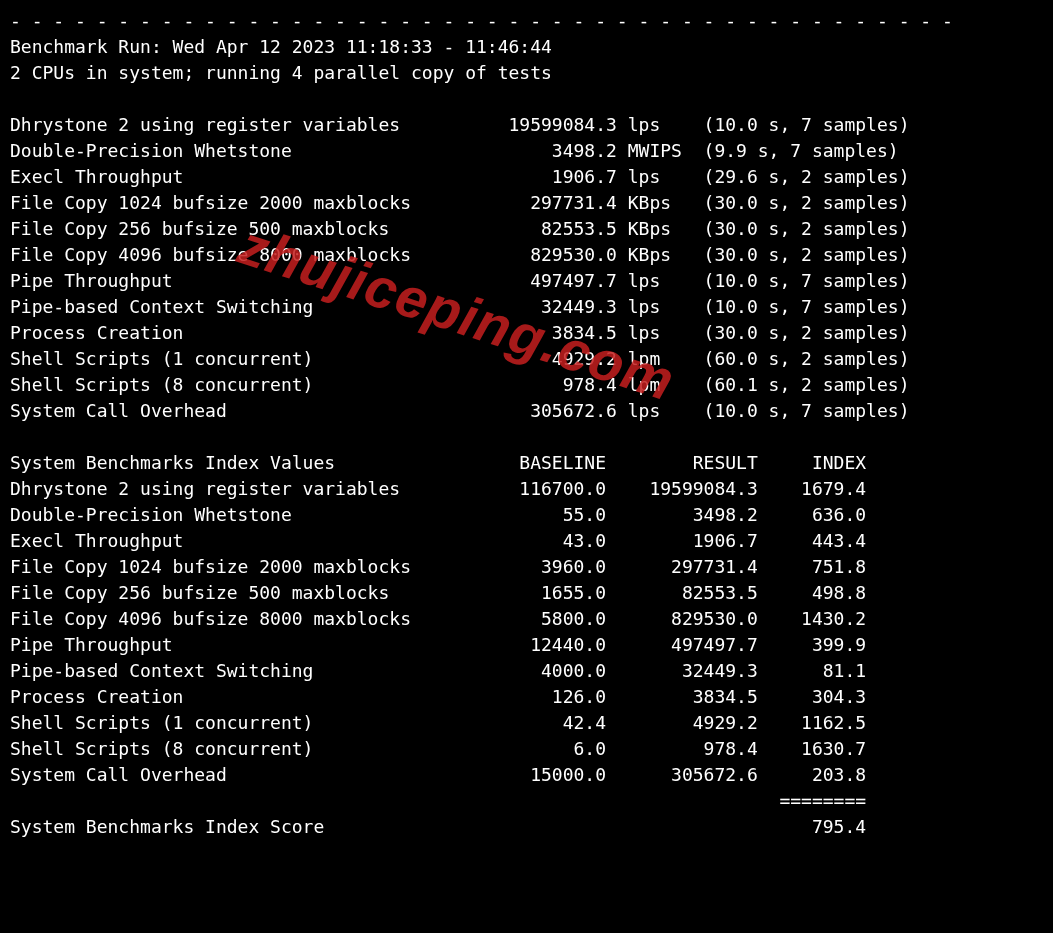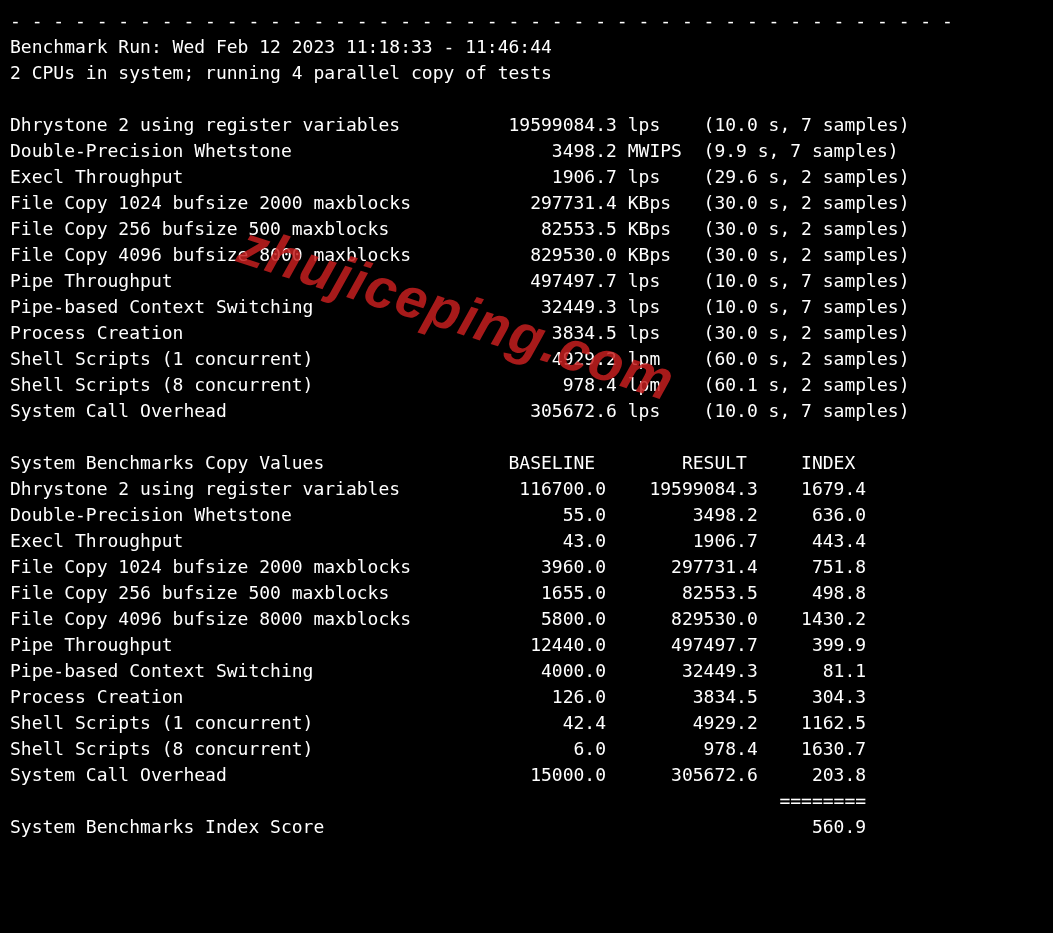--- a/index.html
+++ b/index.html
@@ -30,46 +30,46 @@
     transform: rotate(18deg);
     pointer-events: none;
     user-select: none;
     letter-spacing: 1px;
   }
 </style>
 </head>
 <body>
 
 <pre class="terminal"><span>- - - - - - - - - - - - - - - - - - - - - - - - - - - - - - - - - - - - - - - - - - - -</span>
-<span>Benchmark Run: Wed Feb 12 2023 11:18:33 - 11:46:44</span>
+<span>Benchmark Run: Wed Apr 12 2023 11:18:33 - 11:46:44</span>
 <span>2 CPUs in system; running 4 parallel copy of tests</span>
 
 <span id="tests-block">Dhrystone 2 using register variables          19599084.3 lps    (10.0 s, 7 samples)
 Double-Precision Whetstone                        3498.2 MWIPS  (9.9 s, 7 samples)
 Execl Throughput                                  1906.7 lps    (29.6 s, 2 samples)
 File Copy 1024 bufsize 2000 maxblocks           297731.4 KBps   (30.0 s, 2 samples)
 File Copy 256 bufsize 500 maxblocks              82553.5 KBps   (30.0 s, 2 samples)
 File Copy 4096 bufsize 8000 maxblocks           829530.0 KBps   (30.0 s, 2 samples)
 Pipe Throughput                                 497497.7 lps    (10.0 s, 7 samples)
 Pipe-based Context Switching                     32449.3 lps    (10.0 s, 7 samples)
 Process Creation                                  3834.5 lps    (30.0 s, 2 samples)
 Shell Scripts (1 concurrent)                      4929.2 lpm    (60.0 s, 2 samples)
 Shell Scripts (8 concurrent)                       978.4 lpm    (60.1 s, 2 samples)
 System Call Overhead                            305672.6 lps    (10.0 s, 7 samples)</span>
 
-<span id="index-header-line">System Benchmarks Copy Values                 BASELINE        RESULT     INDEX</span>
+<span id="index-header-line">System Benchmarks Index Values                 BASELINE        RESULT     INDEX</span>
 <span id="index-block">Dhrystone 2 using register variables           116700.0    19599084.3    1679.4
 Double-Precision Whetstone                         55.0        3498.2     636.0
 Execl Throughput                                   43.0        1906.7     443.4
 File Copy 1024 bufsize 2000 maxblocks            3960.0      297731.4     751.8
 File Copy 256 bufsize 500 maxblocks              1655.0       82553.5     498.8
 File Copy 4096 bufsize 8000 maxblocks            5800.0      829530.0    1430.2
 Pipe Throughput                                 12440.0      497497.7     399.9
 Pipe-based Context Switching                     4000.0       32449.3      81.1
 Process Creation                                  126.0        3834.5     304.3
 Shell Scripts (1 concurrent)                       42.4        4929.2    1162.5
 Shell Scripts (8 concurrent)                        6.0         978.4    1630.7
 System Call Overhead                            15000.0      305672.6     203.8</span>
 <span id="divider-line">                                                                       ========</span>
-<span id="score-line">System Benchmarks Index Score                                             560.9</span>
+<span id="score-line">System Benchmarks Index Score                                             795.4</span>
 </pre>
 
 <div class="watermark">zhujiceping.com</div>
 
 </body></html>

